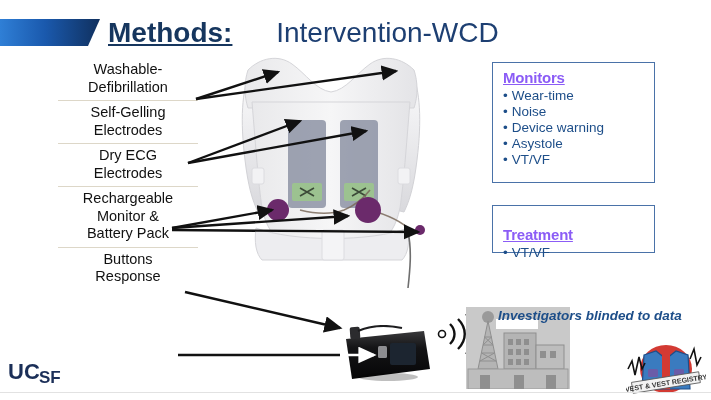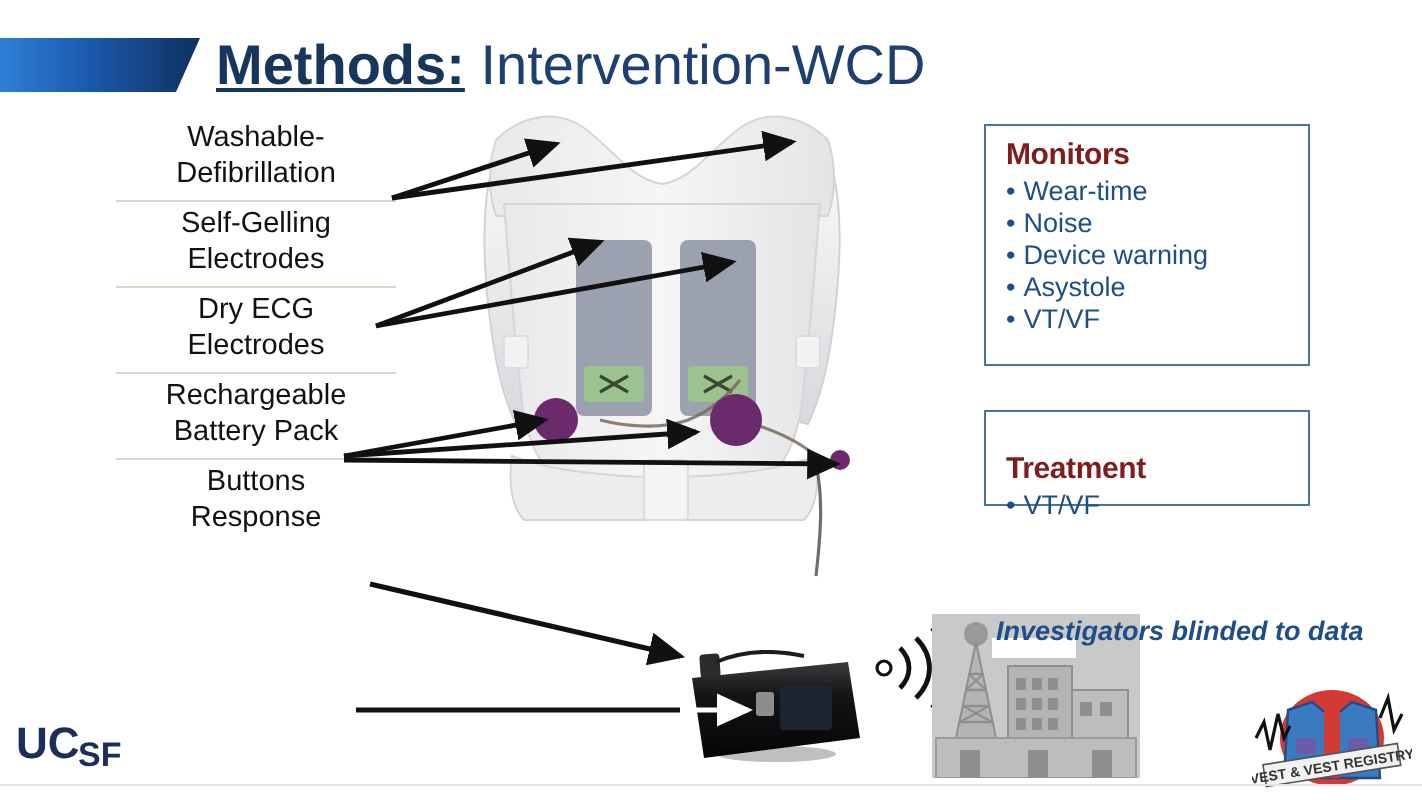--- a/index.html
+++ b/index.html
@@ -16,21 +16,21 @@
   .title-deco{
     position:absolute;left:0;top:19px;width:100px;height:27px;
     background:linear-gradient(90deg,#2f7fd6 0%,#1a59ad 45%,#10305e 100%);
     clip-path:polygon(0 0,100% 0,88% 100%,0 100%);
   }
   .title{
     position:absolute;left:108px;top:16px;width:560px;height:36px;
     font-size:28px;line-height:34px;color:#1d3f72;white-space:nowrap;
   }
   .title .m{font-weight:bold;text-decoration:underline;color:#16365e;}
-  .title .rest{font-weight:normal;color:#1d3f72;}
+  .title .rest{font-weight:normal;color:#1d3f72;margin-left:36px;}
 
   
   .labels{position:absolute;left:58px;top:58px;width:140px;}
   .lblgroup{
     text-align:center;color:#111;font-size:14.5px;line-height:17.5px;
     padding:3px 0 4px 0;
   }
   .lblgroup + .lblgroup{border-top:1px solid #ddd7c8;}
   .lblgroup div{white-space:nowrap;}
 
@@ -42,22 +42,22 @@
   .arrows{position:absolute;left:0;top:0;width:711px;height:400px;pointer-events:none;}
 
   
   .box{
     position:absolute;border:1px solid #4a72a8;background:#fff;
     color:#1d4e89;box-sizing:border-box;
   }
   .box-monitors{left:492px;top:62px;width:163px;height:121px;padding:6px 8px 4px 10px;}
   .box-treatment{left:492px;top:205px;width:163px;height:48px;padding:20px 8px 4px 10px;}
   .box h3{
-    margin:0 0 2px 0;font-size:15px;font-weight:bold;color:#7f1d1d;
-    letter-spacing:-.2px;
+    margin:0 0 2px 0;font-size:15px;font-weight:bold;color:#8b5cf6;
+    text-decoration:underline;letter-spacing:-.2px;
   }
   .box ul{margin:0;padding:0;list-style:none;}
   .box li{font-size:13.5px;line-height:16px;color:#1d4e89;white-space:nowrap;}
   .box li:before{content:"\2022";margin-right:4px;}
 
   
   .device{position:absolute;left:338px;top:325px;width:96px;height:58px;}
 
   
   .waves{position:absolute;left:436px;top:312px;width:52px;height:48px;}
@@ -99,20 +99,21 @@
     <div class="lblgroup">
       <div>Self-Gelling</div>
       <div>Electrodes</div>
     </div>
     <div class="lblgroup">
       <div>Dry ECG</div>
       <div>Electrodes</div>
     </div>
     <div class="lblgroup">
       <div>Rechargeable</div>
+      <div>Monitor &amp;</div>
       <div>Battery Pack</div>
     </div>
     <div class="lblgroup">
       <div>Buttons</div>
       <div>Response</div>
     </div>
   </div>
 
   <div class="vest-wrap">
     <svg class="vest-svg" viewBox="0 0 238 240" xmlns="http://www.w3.org/2000/svg">

